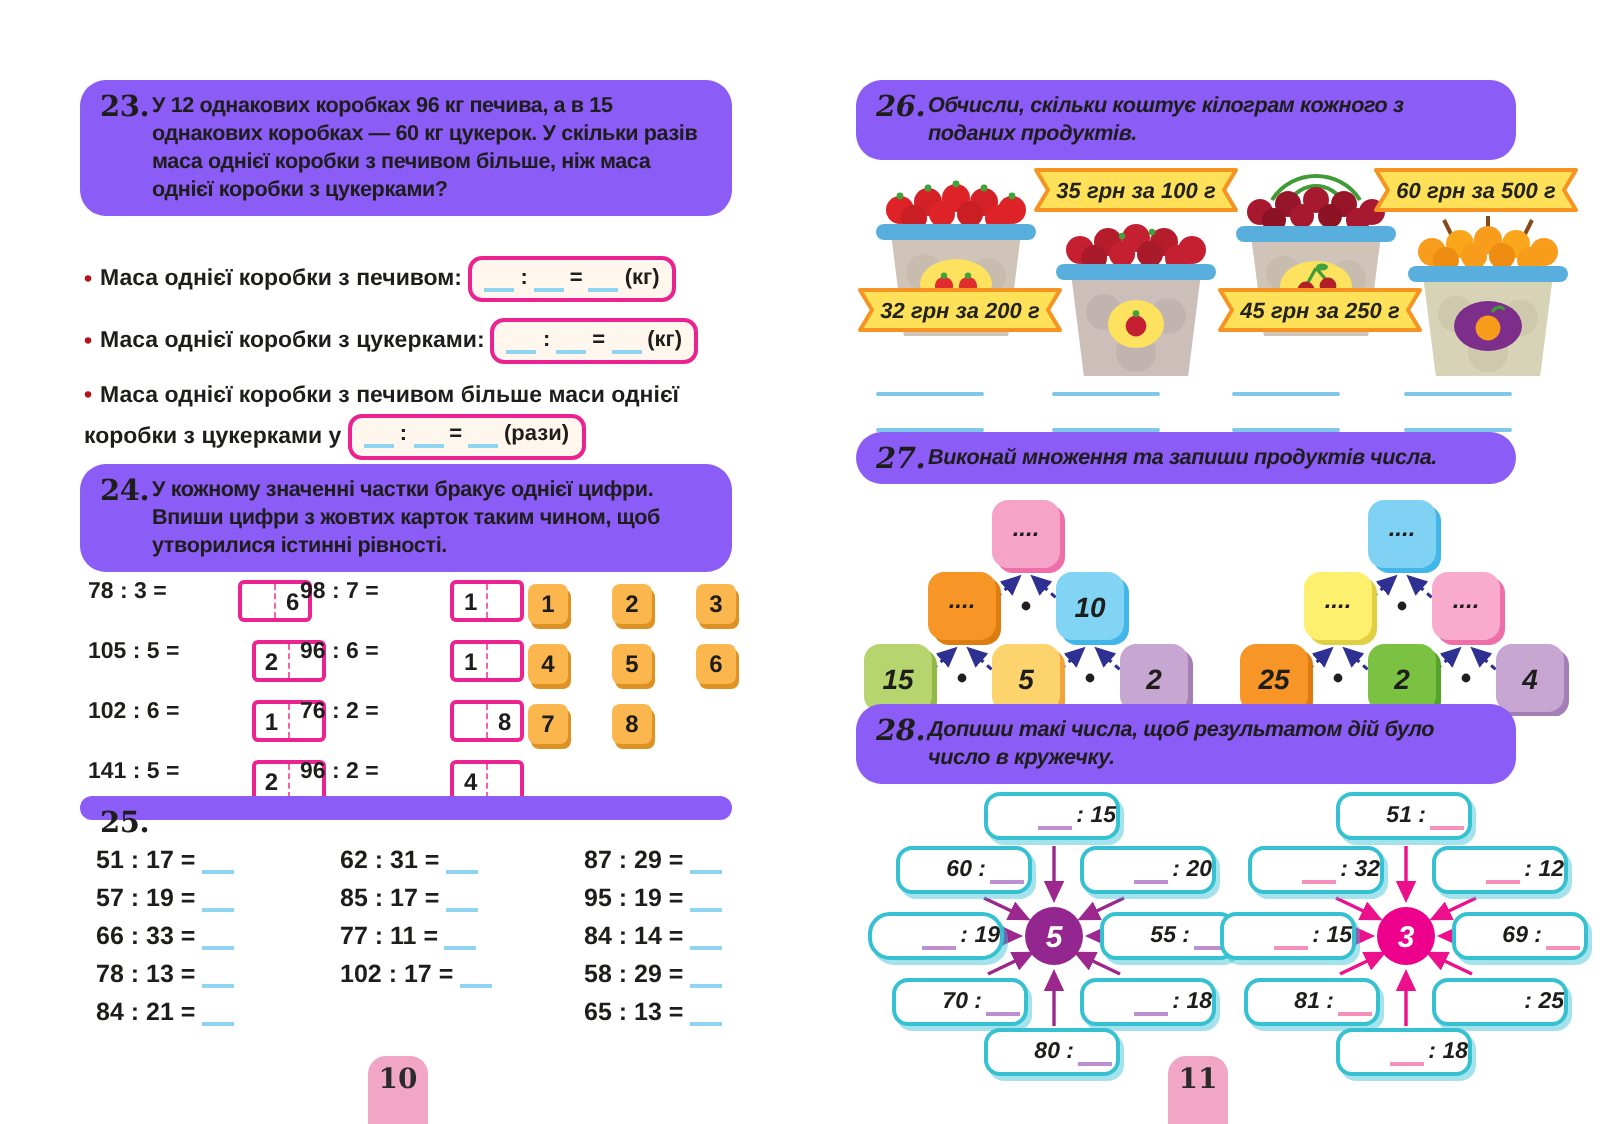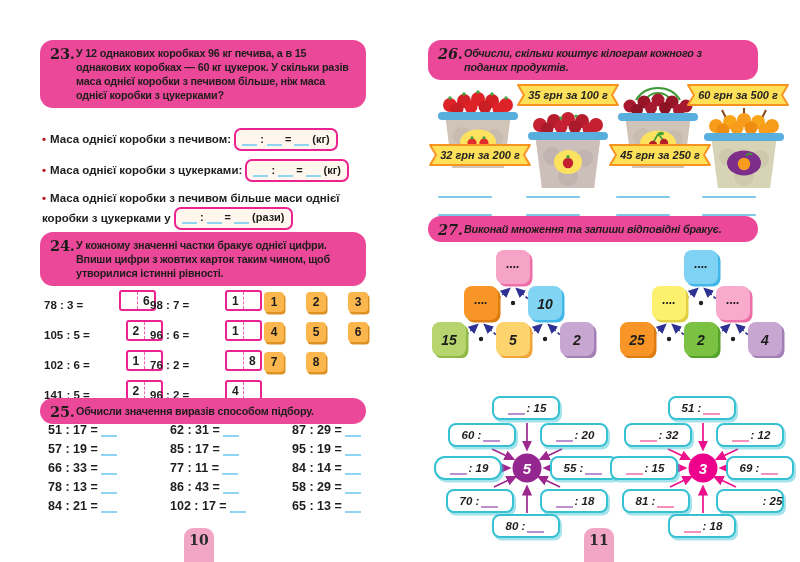--- a/index.html
+++ b/index.html
@@ -8,21 +8,21 @@
     background:#ffffff;color:#1d1d1b;
     font-family:"Liberation Sans", sans-serif;
   }
   .page{position:absolute;top:40px;height:500px;}
   #pageL{left:40px;width:326px;}
   #pageR{left:428px;width:362px;font-style:italic;}
 
   
   .gbox{
     position:absolute;left:0;box-sizing:border-box;width:326px;
-    background:#ec4899;border-radius:13px;
+    background:#8b5cf6;border-radius:13px;
     padding:6px 10px 6px 36px;
     font-weight:bold;font-size:10.8px;line-height:1.3;letter-spacing:-0.2px;
   }
   #pageR .gbox{width:330px;}
   .gbox .num{
     position:absolute;left:10px;top:5px;
     font-family:"DejaVu Serif", serif;font-size:14.5px;font-weight:bold;
   }
 
   
@@ -32,21 +32,21 @@
   .abox{
     display:inline-flex;align-items:center;gap:3px;vertical-align:middle;
     border:2px solid #ec2290;border-radius:7px;background:#fff7ee;
     padding:1px 6px;height:17px;font-size:11px;white-space:nowrap;
   }
   .ab-blank{display:inline-block;width:15px;height:10px;border-bottom:2px solid #8fd4f0;}
 
   
   .ex24-content{position:absolute;top:250px;left:4px;display:flex;gap:14px;}
   .eqgrid{display:grid;grid-template-columns:100px 100px;column-gap:6px;row-gap:9px;}
-  .eq{display:flex;align-items:flex-end;gap:32px;}
+  .eq{display:flex;align-items:flex-start;gap:32px;}
   .eq .expr{width:54px;text-align:right;margin-right:4px;font-weight:bold;font-size:11.5px;white-space:nowrap;}
   .dbox{display:flex;border:2px solid #ec2290;border-radius:3px;background:#fff;}
   .dcell{width:16px;height:17px;display:flex;align-items:center;justify-content:center;font-weight:bold;font-size:12px;}
   .dcell:first-child{border-right:1.6px dashed #f263ae;}
   .cards{display:grid;grid-template-columns:repeat(3,20px);column-gap:22px;row-gap:10px;padding-top:2px;height:80px;}
   .card{
     width:20px;height:20px;background:#fcb64e;border-radius:4px;
     box-shadow:1.5px 2.5px 0 #df9224;
     display:flex;align-items:center;justify-content:center;
     font-weight:bold;font-size:12px;
@@ -70,21 +70,21 @@
   .pyr{position:absolute;top:0;}
 
   
   .spiders{position:absolute;top:356px;left:0;width:362px;height:144px;}
   .spider{position:absolute;top:0;width:182px;height:142px;}
   .spider svg{position:absolute;left:0;top:0;}
   .sbox{
     position:absolute;box-sizing:border-box;width:68px;height:24px;
     background:#fff;border:2px solid #35c1d2;border-radius:8px;
     box-shadow:2px 2.5px 0 rgba(53,193,210,.45);
-    display:flex;align-items:center;justify-content:center;
+    display:flex;align-items:center;justify-content:flex-end;
     font-weight:bold;font-size:11.5px;white-space:nowrap;
   }
   .sblank{display:inline-block;width:17px;height:11px;margin:0 2px;border-bottom:2px solid #bb8fd0;}
   .wheelR .sblank{border-bottom-color:#f590bd;}
 
   
   .tab{
     position:absolute;top:528px;width:30px;height:34px;background:#f2a6c6;
     border-radius:9px 9px 0 0;display:flex;justify-content:center;
     font-family:"DejaVu Serif", serif;font-weight:bold;font-size:14px;
@@ -222,21 +222,20 @@
       <div class="card">4</div>
       <div class="card">5</div>
       <div class="card">6</div>
       <div class="card">7</div>
       <div class="card">8</div>
     </div>
   </div>
 
   <div class="gbox" style="top:358px;">
     <span class="num">25.</span>
-    <span>Обчисли значення виразів способом підбору.</span>
   </div>
 
   <div class="ex25-grid">
     <div class="col25">
       <div class="it25">
           <span>51 : 17 =</span>
           <span class="l25"></span>
         </div>
       <div class="it25">
           <span>57 : 19 =</span>
@@ -259,24 +258,20 @@
       <div class="it25">
           <span>62 : 31 =</span>
           <span class="l25"></span>
         </div>
       <div class="it25">
           <span>85 : 17 =</span>
           <span class="l25"></span>
         </div>
       <div class="it25">
           <span>77 : 11 =</span>
-          <span class="l25"></span>
-        </div>
-      <div class="it25">
-          <span>86 : 43 =</span>
           <span class="l25"></span>
         </div>
       <div class="it25">
           <span>102 : 17 =</span>
           <span class="l25"></span>
         </div>
     </div>
     <div class="col25">
       <div class="it25">
           <span>87 : 29 =</span>
@@ -439,21 +434,21 @@
     <span class="ansline" style="left:188px;top:112px;"></span>
     <span class="ansline" style="left:274px;top:112px;"></span>
     <span class="ansline" style="left:10px;top:130px;"></span>
     <span class="ansline" style="left:98px;top:130px;"></span>
     <span class="ansline" style="left:188px;top:130px;"></span>
     <span class="ansline" style="left:274px;top:130px;"></span>
   </div>
 
   <div class="gbox" style="top:176px;">
     <span class="num">27.</span>
-    <span>Виконай множення та запиши відповідні бракує.</span>
+    <span>Виконай множення та запиши продуктів числа.</span>
   </div>
 
   <div class="pyramids">
 
     <svg class="pyr" style="left:2px;" width="172" height="108" viewBox="0 0 172 108">
       <line x1="28" y1="92" x2="47" y2="75" stroke="#2e3192" stroke-width="1.6" stroke-dasharray="3 2.5" marker-end="url(#arrNavy)"></line>
       <line x1="74" y1="92" x2="55" y2="75" stroke="#2e3192" stroke-width="1.6" stroke-dasharray="3 2.5" marker-end="url(#arrNavy)"></line>
       <line x1="92" y1="92" x2="111" y2="75" stroke="#2e3192" stroke-width="1.6" stroke-dasharray="3 2.5" marker-end="url(#arrNavy)"></line>
       <line x1="138" y1="92" x2="119" y2="75" stroke="#2e3192" stroke-width="1.6" stroke-dasharray="3 2.5" marker-end="url(#arrNavy)"></line>
       <line x1="60" y1="56" x2="79" y2="39" stroke="#2e3192" stroke-width="1.6" stroke-dasharray="3 2.5" marker-end="url(#arrNavy)"></line>
@@ -505,20 +500,24 @@
       <text x="19" y="94.5" text-anchor="middle" font-size="14" font-weight="bold" fill="#1d1d1b">25</text>
       <rect x="68.5" y="74.5" width="34" height="34" rx="8" fill="#55a22a"></rect>
         <rect x="66" y="72" width="34" height="34" rx="8" fill="#7cc242"></rect>
       <text x="83" y="94.5" text-anchor="middle" font-size="14" font-weight="bold" fill="#1d1d1b">2</text>
       <rect x="132.5" y="74.5" width="34" height="34" rx="8" fill="#a47fb5"></rect>
         <rect x="130" y="72" width="34" height="34" rx="8" fill="#c8a6d2"></rect>
       <text x="147" y="94.5" text-anchor="middle" font-size="14" font-weight="bold" fill="#1d1d1b">4</text>
     </svg>
   </div>
 
+  <div class="gbox" style="top:312px;">
+    <span class="num">28.</span>
+    <span>Допиши такі числа, щоб результатом дій було число в кружечку.</span>
+  </div>
 
   <div class="spiders">
 
     <div class="spider wheelL" style="left:8px;">
       <svg width="182" height="142" viewBox="0 0 182 142">
         <line x1="91" y1="27" x2="91" y2="53" stroke="#9c278f" stroke-width="1.7" marker-end="url(#arrPurple)"></line>
         <line x1="56" y1="53" x2="77" y2="63" stroke="#9c278f" stroke-width="1.7" marker-end="url(#arrPurple)"></line>
         <line x1="126" y1="53" x2="105" y2="63" stroke="#9c278f" stroke-width="1.7" marker-end="url(#arrPurple)"></line>
         <line x1="62" y1="72" x2="73" y2="72" stroke="#9c278f" stroke-width="1.7" marker-end="url(#arrPurple)"></line>
         <line x1="120" y1="72" x2="109" y2="72" stroke="#9c278f" stroke-width="1.7" marker-end="url(#arrPurple)"></line>

